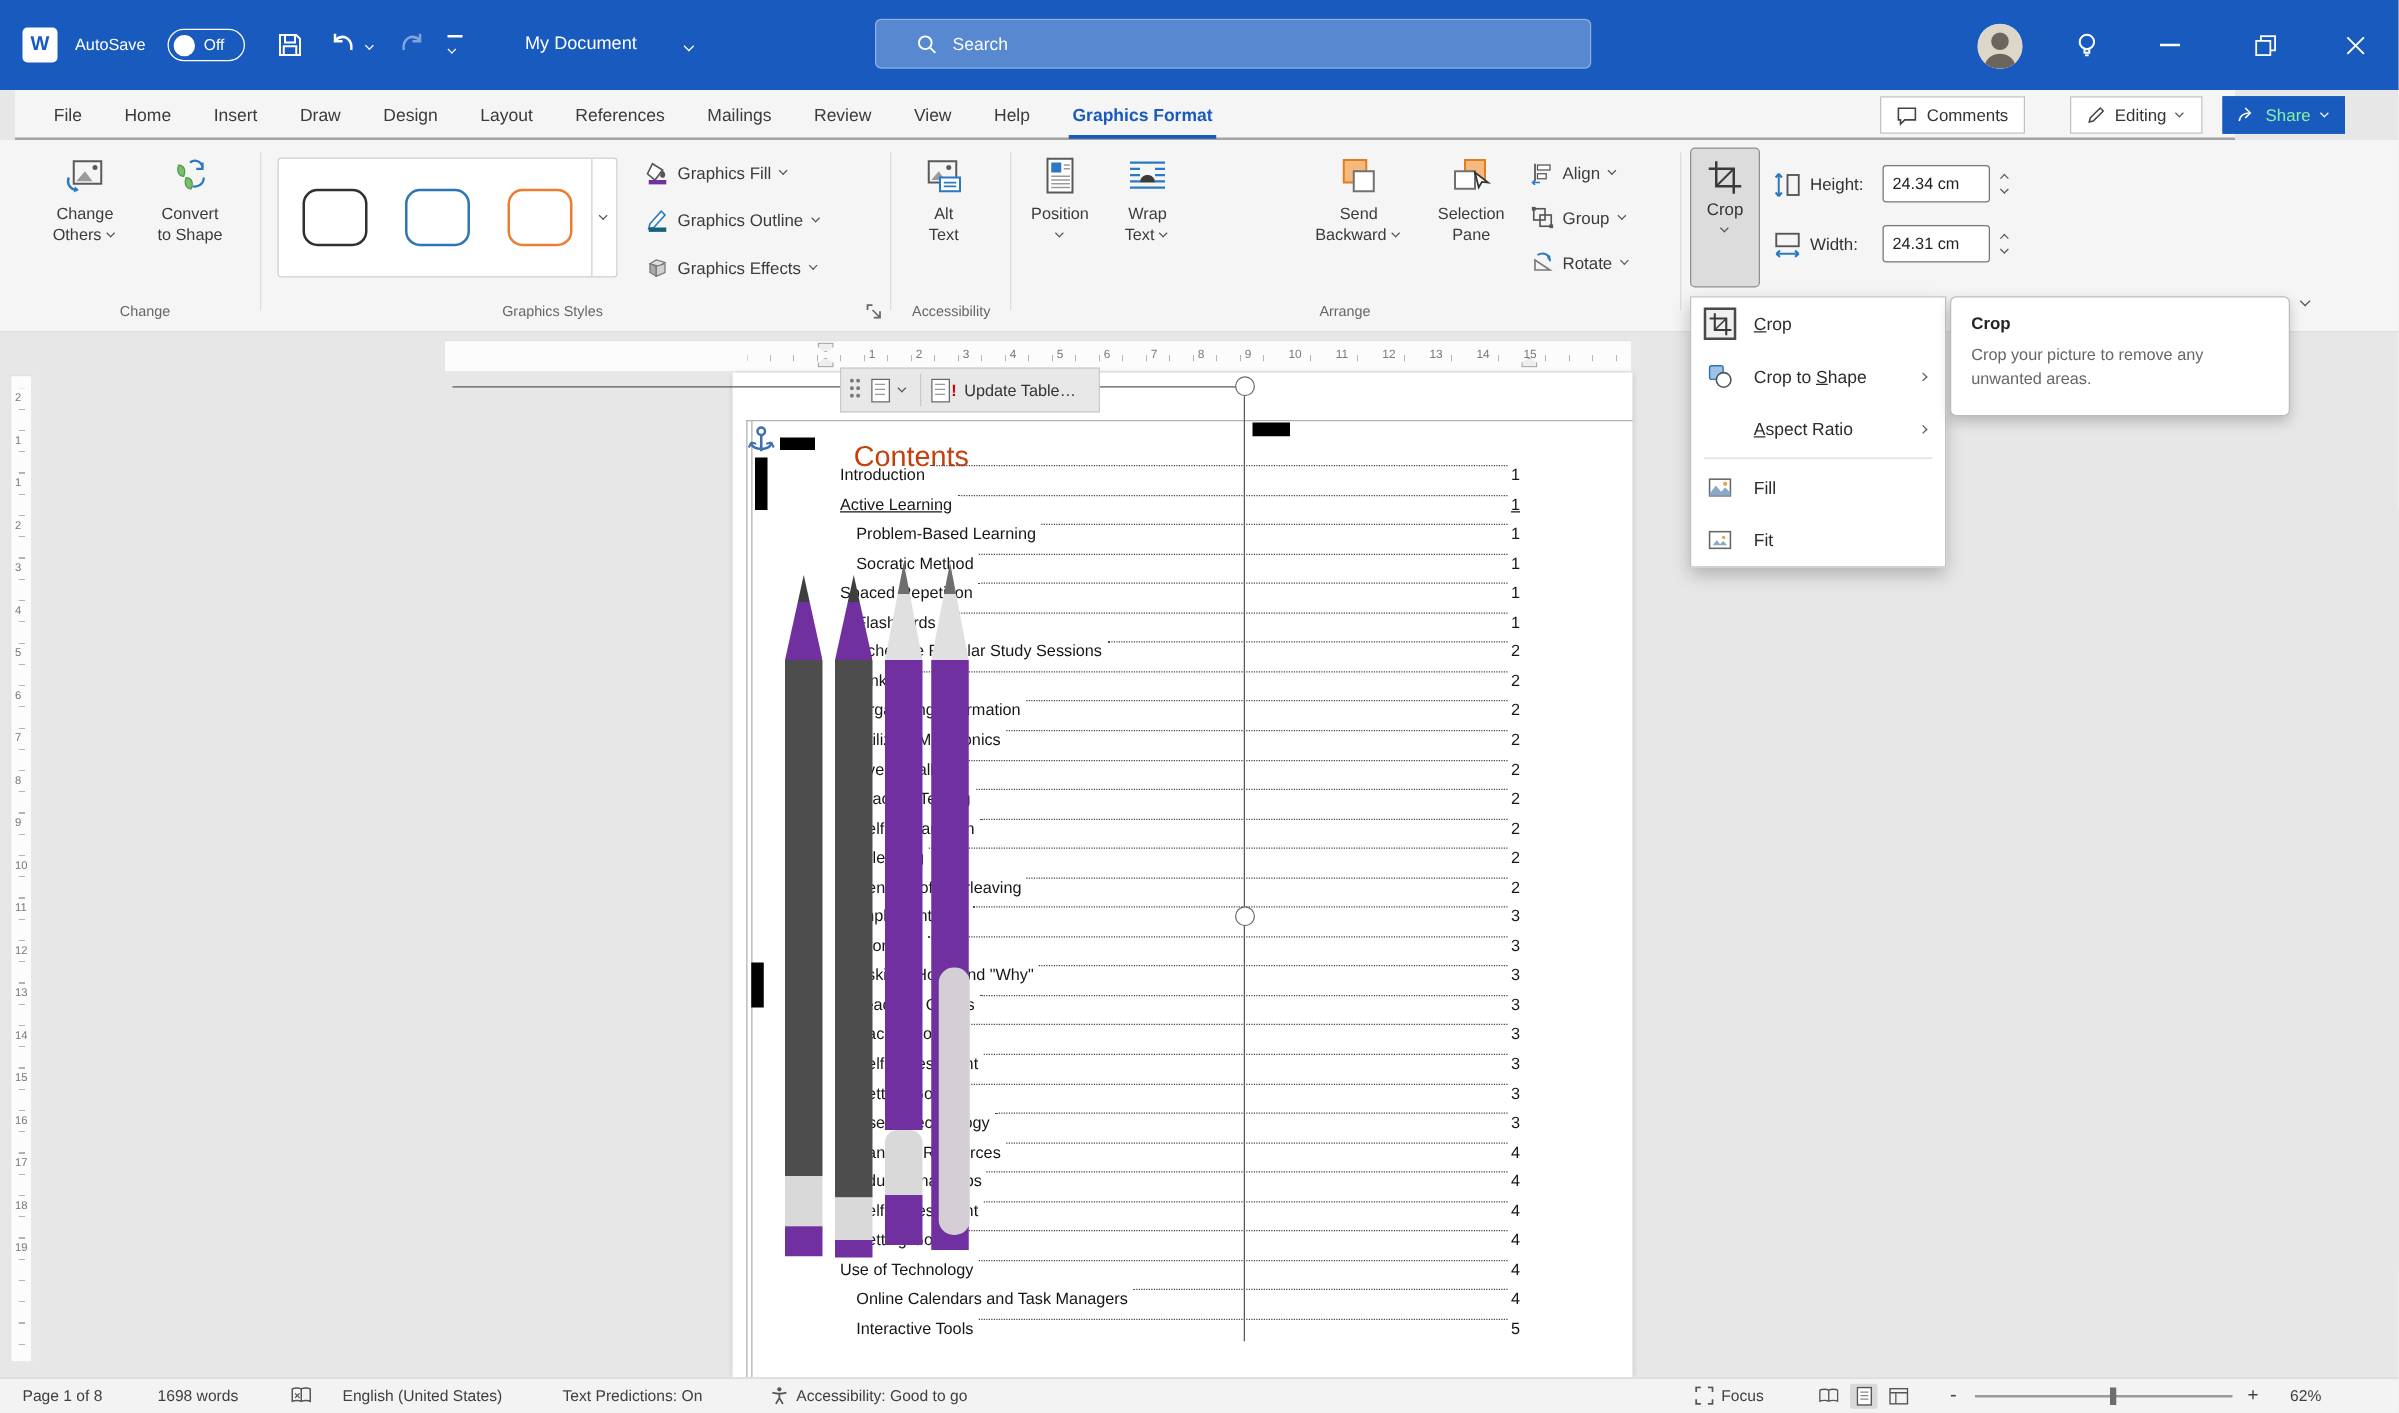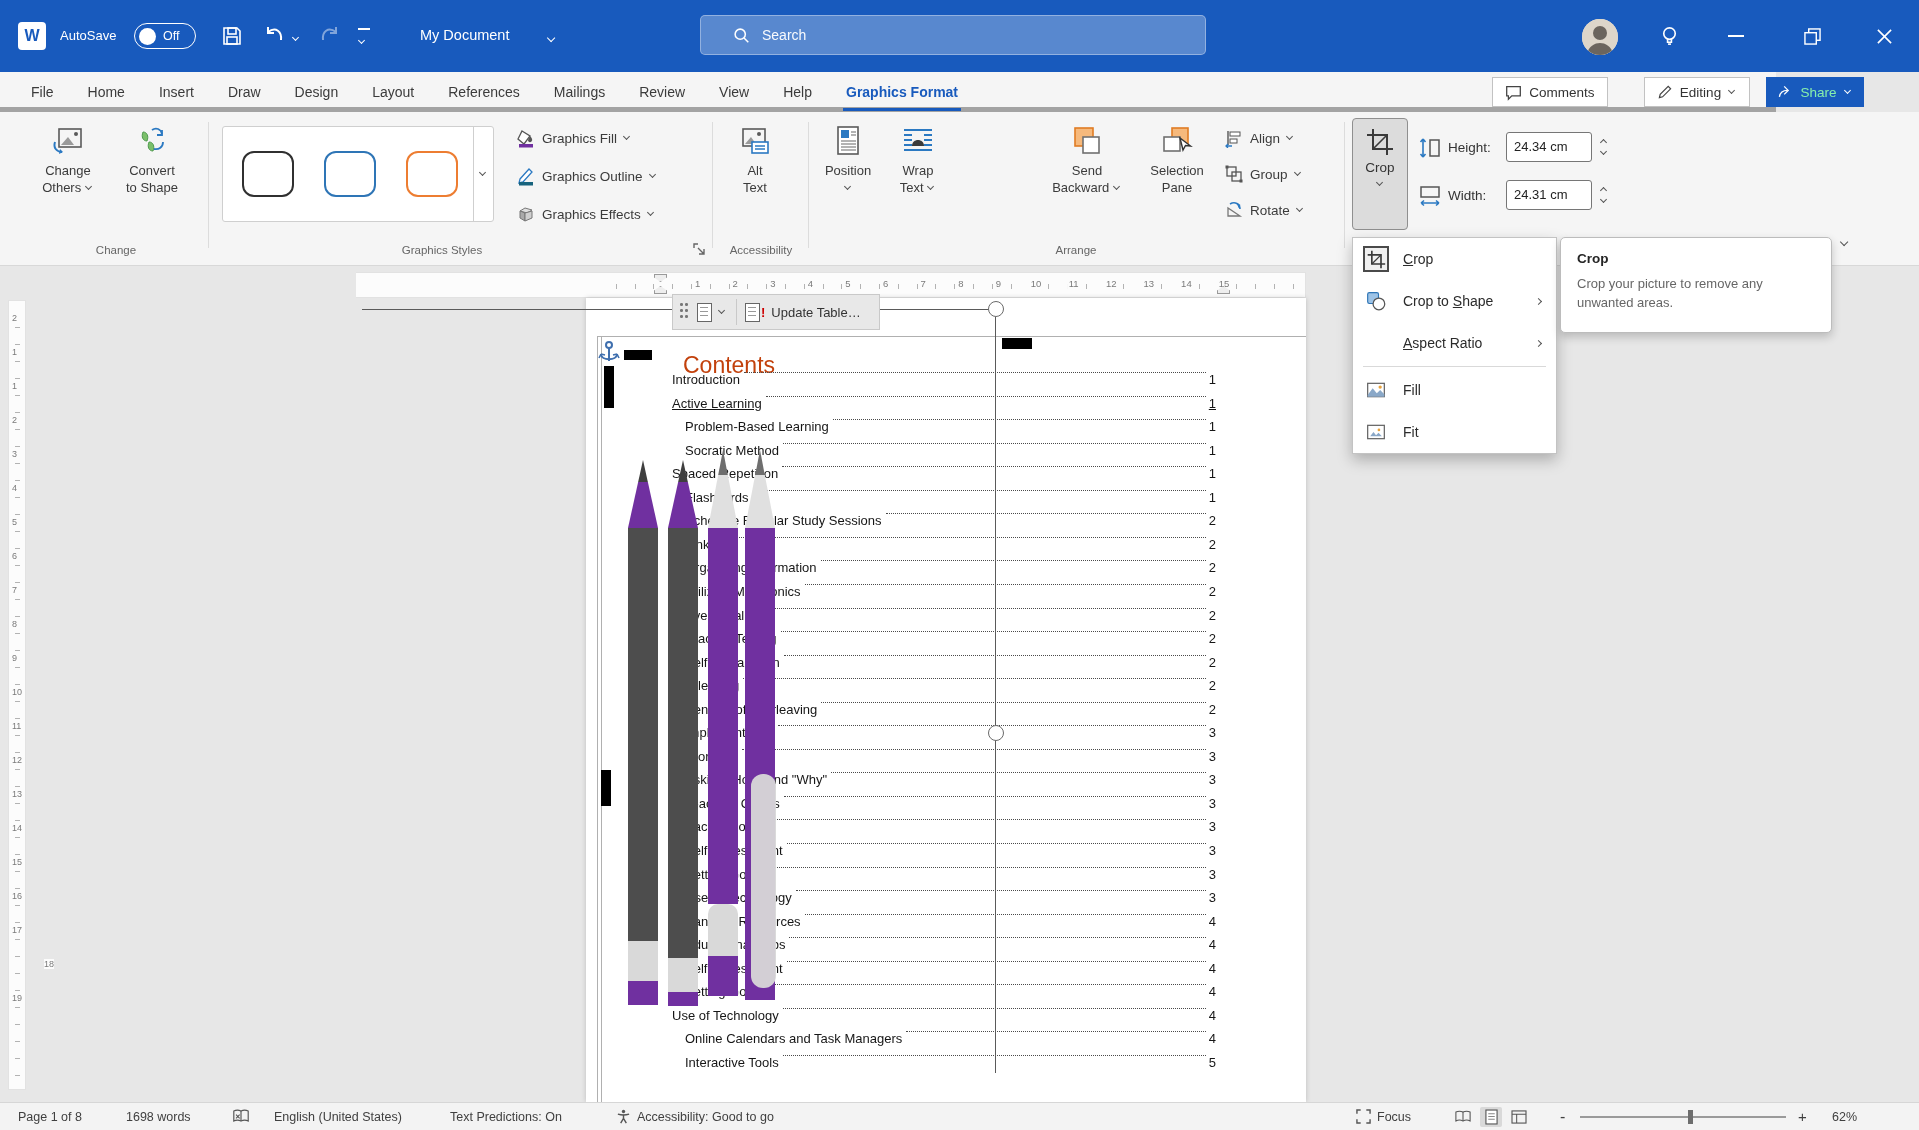--- a/index.html
+++ b/index.html
@@ -15,26 +15,26 @@
   .cv.sm::before{padding:2px}
   
   #titlebar{left:0;top:0;width:1919px;height:72px;background:#185abd;color:#fff}
   #logo{left:18px;top:22px;width:28px;height:28px;background:#fff;border-radius:4px;color:#185abd;font-weight:bold;font-size:16px;text-align:center;line-height:28px}
   #autosave-label{left:60px;top:28px;font-size:13px}
   #autosave-toggle{left:134px;top:23px;width:62px;height:26px;border:1.5px solid #fff;border-radius:13px;display:flex;align-items:center}
   #autosave-knob{width:17px;height:17px;border-radius:50%;background:#fff;margin-left:4px}
   #autosave-state{font-size:12.5px;margin-left:7px}
   #doc-title{left:420px;top:27px;font-size:14.5px}
   #doc-title-chev{left:534px;top:30px}
-  #search-box{left:700px;top:15px;width:506px;height:40px;background:rgba(255,255,255,.28);border:1px solid rgba(255,255,255,.35);border-radius:5px;display:flex;align-items:center;color:#fff}
+  #search-box{left:700px;top:15px;width:573px;height:40px;background:rgba(255,255,255,.28);border:1px solid rgba(255,255,255,.35);border-radius:5px;display:flex;align-items:center;color:#fff}
   #search-box svg{margin-left:32px}
   #search-label{font-size:14px;margin-left:12px;color:rgba(255,255,255,.96)}
   #avatar{left:1582px;top:19px;width:36px;height:36px;border-radius:50%;background:#e8e2d8;overflow:hidden}
   
-  #tabrow{left:0;top:72px;width:1776px;height:40px;background:#f5f5f5;border-bottom:5px solid #a3a3a3}
+  #tabrow{left:12px;top:72px;width:1776px;height:40px;background:#f5f5f5;border-bottom:2px solid #a3a3a3}
   #tabs{left:14px;top:0;display:flex}
   .tab{padding:0 17px;line-height:40px;font-size:14px;color:#3b3b3b;position:relative;white-space:nowrap}
   .tab.active{color:#185abd;font-weight:700}
   .tab.active::after{content:"";position:absolute;left:14px;right:14px;bottom:1px;height:3px;background:#185abd}
   .pillbtn{height:30px;border:1px solid #c2c2c2;background:#fff;border-radius:0;display:flex;align-items:center;justify-content:center;font-size:13.5px;color:#333;gap:7px}
   #share-btn{background:#185abd;border-color:#185abd;color:#86efac}
   
   #ribbon{left:0;top:112px;width:1919px;height:154px;background:#f5f5f5;border-bottom:1px solid #d8d8d8}
   .gdiv{position:absolute;top:10px;height:126px;width:1px;background:#dcdcdc}
   .glabel{position:absolute;top:132px;font-size:11.5px;color:#666;text-align:center}
@@ -468,21 +468,21 @@
         <span class="vnum" style="top: 318px;">8</span>
         <span class="vnum" style="top: 352px;">9</span>
         <span class="vnum" style="top: 386px;">10</span>
         <span class="vnum" style="top: 420px;">11</span>
         <span class="vnum" style="top: 454px;">12</span>
         <span class="vnum" style="top: 488px;">13</span>
         <span class="vnum" style="top: 522px;">14</span>
         <span class="vnum" style="top: 556px;">15</span>
         <span class="vnum" style="top: 590px;">16</span>
         <span class="vnum" style="top: 624px;">17</span>
-        <span class="vnum" style="top: 658px; margin-left: 32px;">18</span>
+        <span class="vnum" style="top: 658px;">18</span>
         <span class="vnum" style="top: 692px;">19</span>
       </div>
   </div>
 
   <div id="page" class="abs"></div>
 
   <div class="frameline abs" style="left:597px;top:336px;width:1px;height:766px"></div>
   <div class="frameline abs" style="left:601px;top:336px;width:1px;height:766px"></div>
   <div class="frameline abs" style="left:597px;top:336px;width:709px;height:1px"></div>
 

